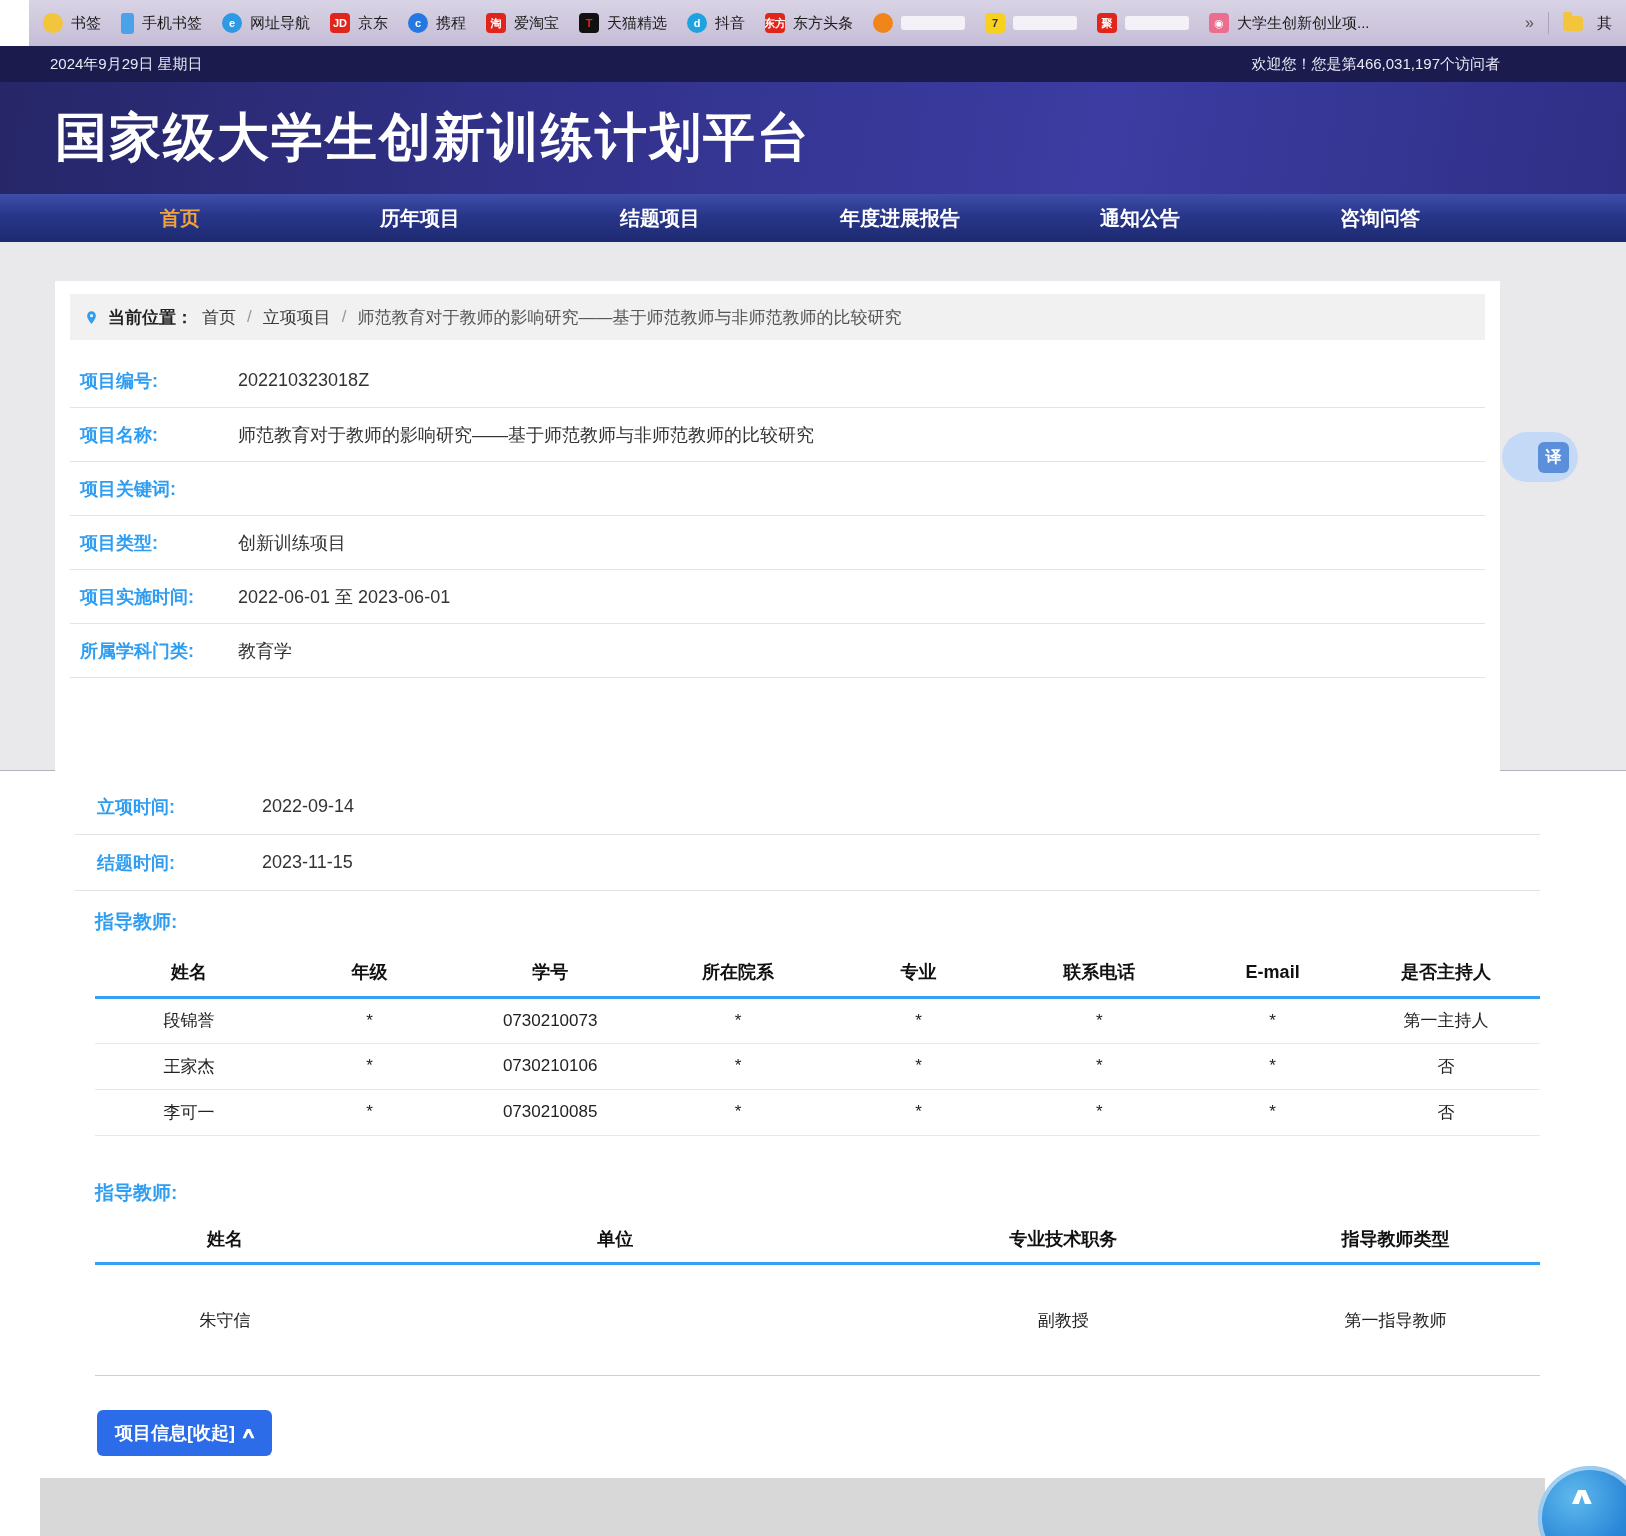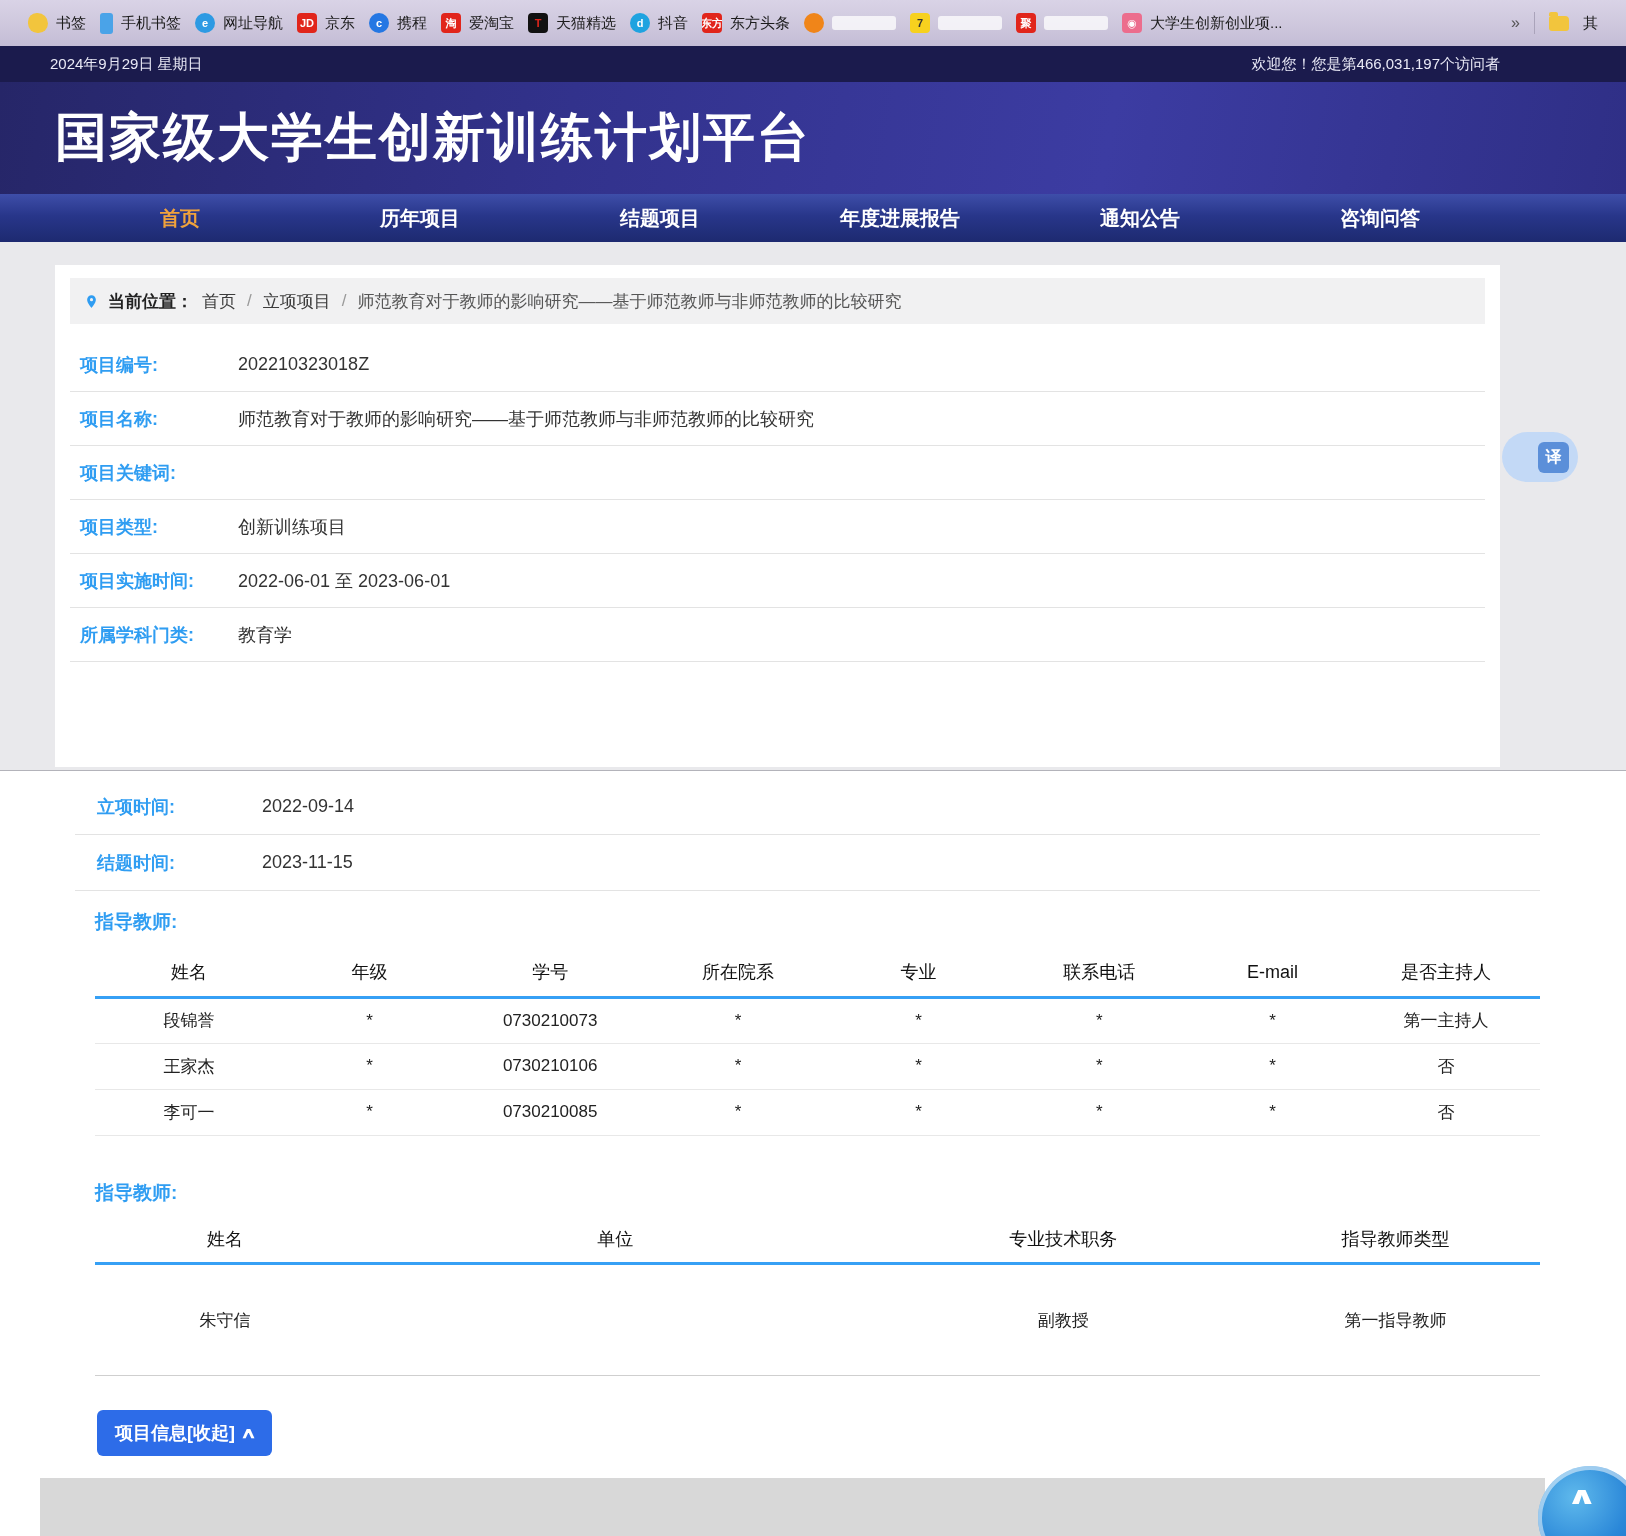--- a/index.html
+++ b/index.html
@@ -5,23 +5,24 @@
   * { box-sizing: border-box; }
   html,body { margin:0; padding:0; }
   body {
     width:1626px; height:1536px; overflow:hidden; position:relative;
     font-family:"Liberation Sans","DejaVu Sans",sans-serif;
     background:#ffffff;
   }
 
   
   .bookmarks {
-    height:46px; display:flex; align-items:center; gap:14px;
-    padding:0 28px; font-size:15px; color:#1c1c1c; white-space:nowrap;
+    height:46px; display:flex; align-items:center; gap:20px;
+    padding:0 14px; font-size:15px; color:#1c1c1c; white-space:nowrap;
     background:linear-gradient(180deg,#d9d3e6 0%,#cdc6dc 60%,#c4bdd6 100%);
+    margin-left:29px;
   }
   .bm { display:flex; align-items:center; gap:8px; cursor:pointer; }
   .bm .ic {
     width:20px; height:20px; flex:none; display:flex; align-items:center;
     justify-content:center; color:#fff; font-weight:bold; font-size:11px;
     border-radius:4px; overflow:hidden;
   }
   .bm .ic.circle { border-radius:50%; }
   .bm .ic.phone { width:13px; height:21px; border-radius:3px; }
   .bm .ic.blob { border-radius:45% 55% 50% 50%; }
@@ -58,21 +59,21 @@
     font-size:20px; font-weight:600; cursor:pointer;
   }
   .nav-item.active { color:#f0a23c; }
 
   
   .page-top {
     background:#e9e9ec; height:529px; position:relative;
     border-bottom:1px solid #b3b3ba;
   }
   .card {
-    position:absolute; left:55px; top:23px; width:1445px; height:502px;
+    position:absolute; left:55px; top:39px; width:1445px; height:502px;
     background:#fff; padding:13px 15px 0 15px; overflow:hidden;
   }
   .breadcrumb {
     background:#f1f1f2; height:46px; display:flex; align-items:center; gap:9px;
     padding:0 14px; font-size:17px; color:#444;
   }
   .crumb-prefix { font-weight:bold; color:#222; }
   .crumb-link { cursor:pointer; color:#3c3c3c; }
   .crumb-sep { color:#9a9a9a; padding:0 2px; }
   .crumb-current { color:#555; }
@@ -88,21 +89,21 @@
   
   .page-bottom { background:#fff; height:766px; position:relative; }
   .fields2 { margin-left:75px; width:1465px; padding-top:8px; }
   .fields2 .frow { padding-left:22px; min-height:56px; }
   .fields2 .flabel { width:165px; }
 
   .sec-label { color:#2f9df2; font-weight:bold; font-size:19px; margin:18px 0 0 95px; }
 
   table.data { border-collapse:collapse; margin:14px 0 0 95px; width:1445px; table-layout:fixed; }
   table.data th {
-    height:48px; font-size:18px; color:#111; font-weight:normal;
+    height:48px; font-size:18px; color:#111; font-weight:bold;
     border-bottom:3px solid #36a0f5; text-align:center; padding:0 4px;
   }
   table.data td {
     height:46px; text-align:center; font-size:17px; color:#222;
     border-bottom:1px solid #e8e8e8; padding:0 4px; overflow:hidden;
   }
   table.data.advisors { margin-top:10px; }
   table.data.advisors td { height:112px; border-bottom:1px solid #cfcfcf; }
 
   .collapse-btn {

